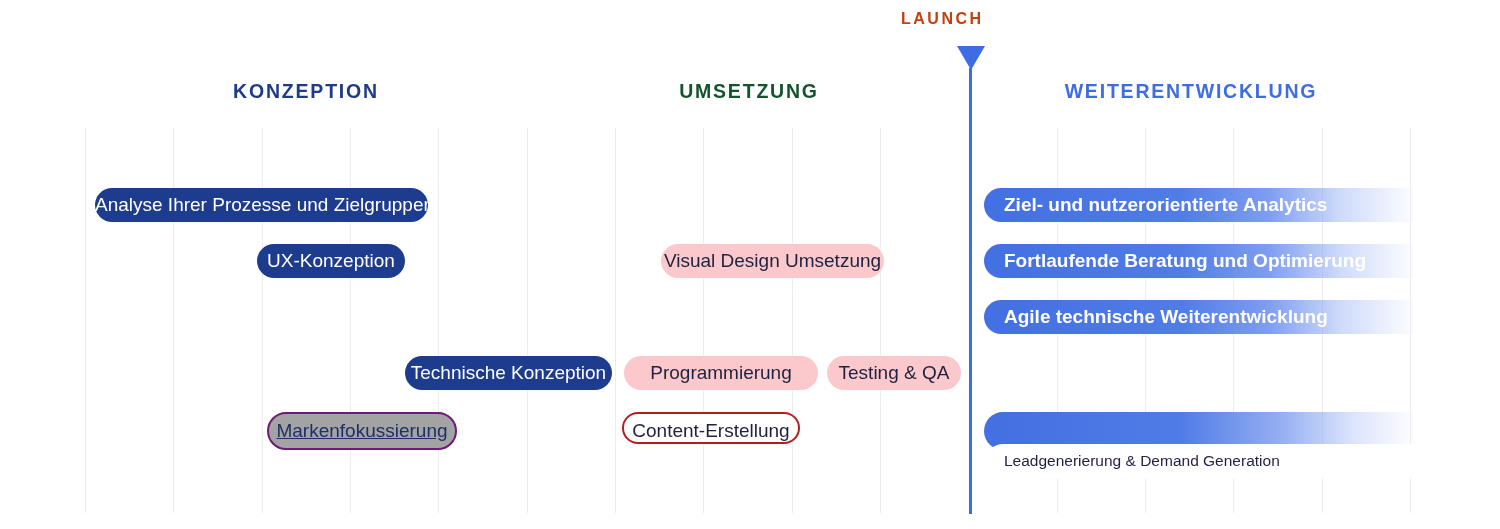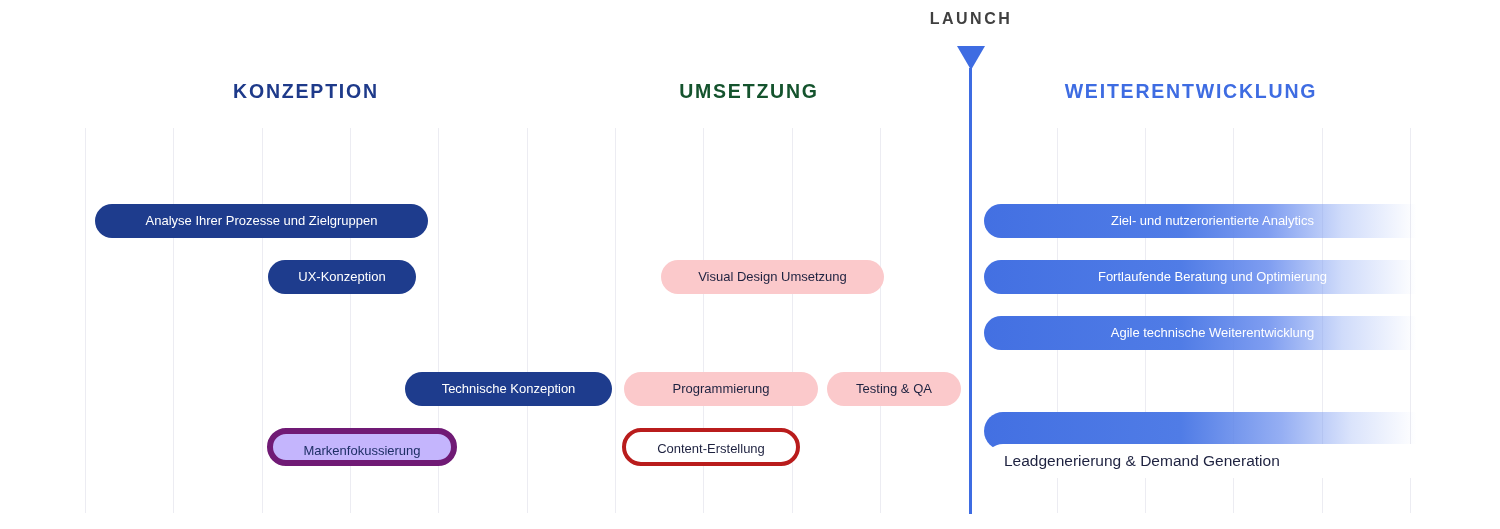--- a/index.html
+++ b/index.html
@@ -29,25 +29,24 @@
     text-align: center;
     white-space: nowrap;
   }
   .t-navy { color: #1e3a8a; }
   .t-pink { color: #14532d; }
   .t-blue { color: #3e6ce2; }
 
   .launch-label {
     position: absolute;
     left: 901px; top: 10px; width: 140px;
-    text-align: center;
     font-size: 16px;
     font-weight: bold;
     letter-spacing: 2.5px;
-    color: #404040;
+    color: #c2410c;
   }
   .launch-triangle {
     position: absolute;
     left: 957px; top: 46px;
     width: 0; height: 0;
     border-left: 14px solid transparent;
     border-right: 14px solid transparent;
     border-top: 24px solid #3e6ce2;
   }
   .launch-line {
@@ -55,53 +54,54 @@
     left: 969px; top: 68px;
     width: 3px; height: 446px;
     background: #3e6ce2;
   }
 
   .pill {
     position: absolute;
     height: 34px;
     line-height: 34px;
     border-radius: 17px;
-    font-size: 13px;
+    font-size: 19px;
     text-align: center;
     white-space: nowrap;
-    margin-top: 16px;
   }
   .navy-filled { background: #1e3c8d; color: #ffffff; }
   .pink-filled { background: #fbc9cb; color: #1e2240; }
   .navy-outline {
-    background: #c4b5fd;
-    border: 6px solid #701a75;
+    background: #a3a3a3;
+    border: 2px solid #701a75;
     color: #1e2f66;
     height: 38px; line-height: 34px;
     border-radius: 19px;
     box-sizing: border-box;
+    text-decoration: underline;
   }
   .pink-outline {
     background: #ffffff;
-    border: 4px solid #b91c1c;
+    border: 2px solid #b91c1c;
     color: #1e2240;
-    height: 38px; line-height: 34px;
+    height: 32px; line-height: 34px;
     border-radius: 19px;
     box-sizing: border-box;
   }
   .blue-fade {
     background: linear-gradient(90deg,
       #4370e2 0%, #507ce6 45%,
       rgba(104,140,238,0.85) 65%,
       rgba(150,176,245,0.45) 82%,
       rgba(255,255,255,0) 99%);
     color: #ffffff;
-    text-align: center;
+    text-align: left;
     padding-left: 20px;
     border-radius: 17px 0 0 17px;
+    font-weight: bold;
   }
   .fade-outline-wrap {
     position: absolute;
     height: 38px;
     padding: 2px;
     box-sizing: border-box;
     background: linear-gradient(90deg,
       #4370e2 0%, #507ce6 45%,
       rgba(104,140,238,0.7) 68%,
       rgba(150,176,245,0.35) 84%,
@@ -144,21 +144,21 @@
 
   <div class="launch-label">LAUNCH</div>
   <div class="launch-triangle"></div>
   <div class="launch-line"></div>
 
   <div class="phase-title t-navy" style="left:206px; width:200px">KONZEPTION</div>
   <div class="phase-title t-pink" style="left:649px; width:200px">UMSETZUNG</div>
   <div class="phase-title t-blue" style="left:1041px; width:300px">WEITERENTWICKLUNG</div>
 
   <div class="pill navy-filled" style="left:95px;  top:188px; width:333px">Analyse Ihrer Prozesse und Zielgruppen</div>
-  <div class="pill navy-filled" style="left:268px; top:244px; width:148px">UX-Konzeption</div>
+  <div class="pill navy-filled" style="left:257px; top:244px; width:148px">UX-Konzeption</div>
   <div class="pill navy-filled" style="left:405px; top:356px; width:207px">Technische Konzeption</div>
   <div class="pill navy-outline" style="left:267px; top:412px; width:190px">Markenfokussierung</div>
 
   <div class="pill pink-filled" style="left:661px; top:244px; width:223px">Visual Design Umsetzung</div>
   <div class="pill pink-filled" style="left:624px; top:356px; width:194px">Programmierung</div>
   <div class="pill pink-filled" style="left:827px; top:356px; width:134px">Testing &amp; QA</div>
   <div class="pill pink-outline" style="left:622px; top:412px; width:178px">Content-Erstellung</div>
 
   <div class="pill blue-fade" style="left:984px; top:188px; width:437px; box-sizing:border-box">Ziel- und nutzerorientierte Analytics</div>
   <div class="pill blue-fade" style="left:984px; top:244px; width:437px; box-sizing:border-box">Fortlaufende Beratung und Optimierung</div>

